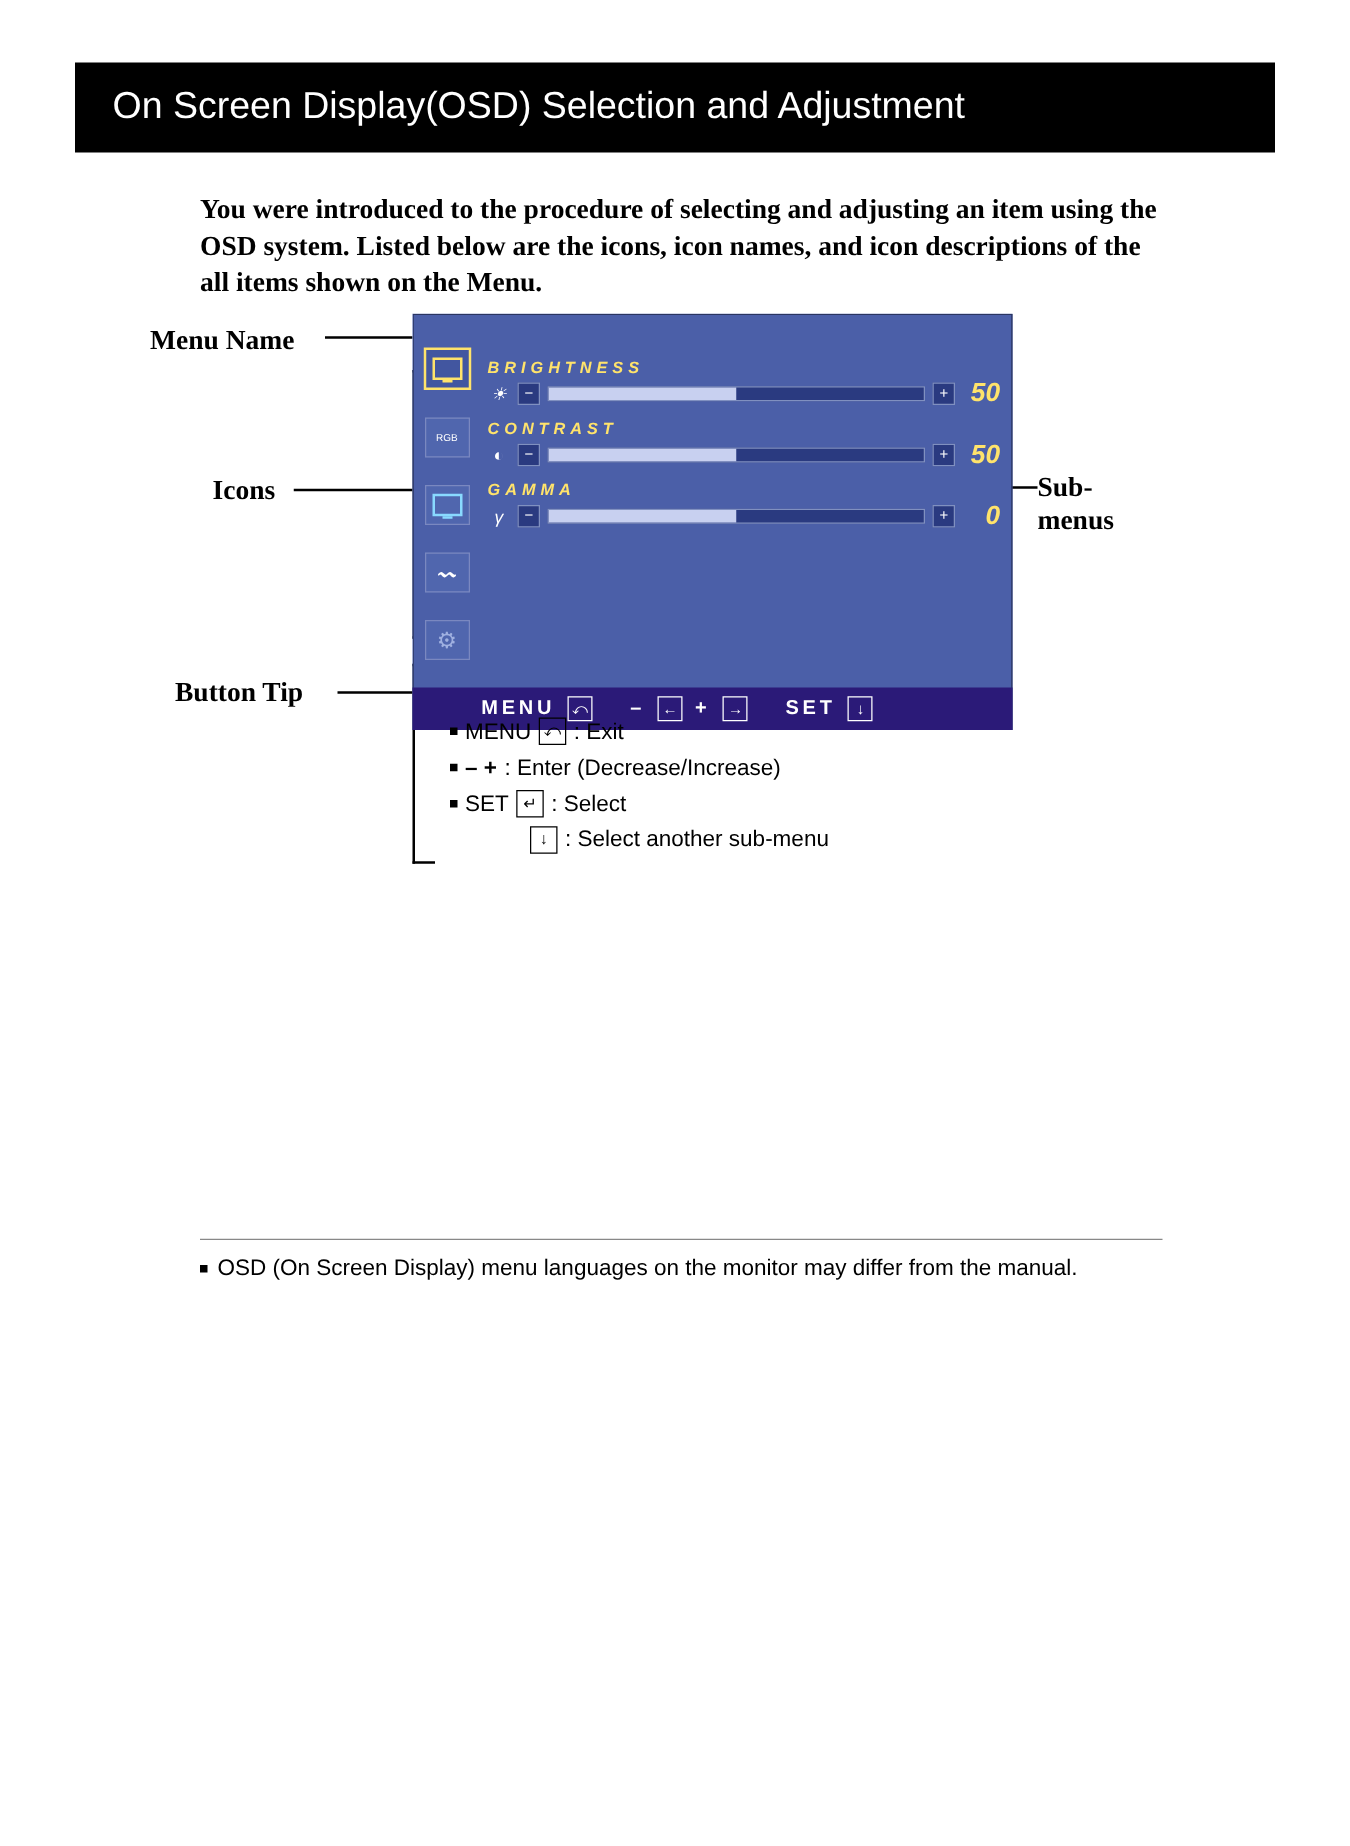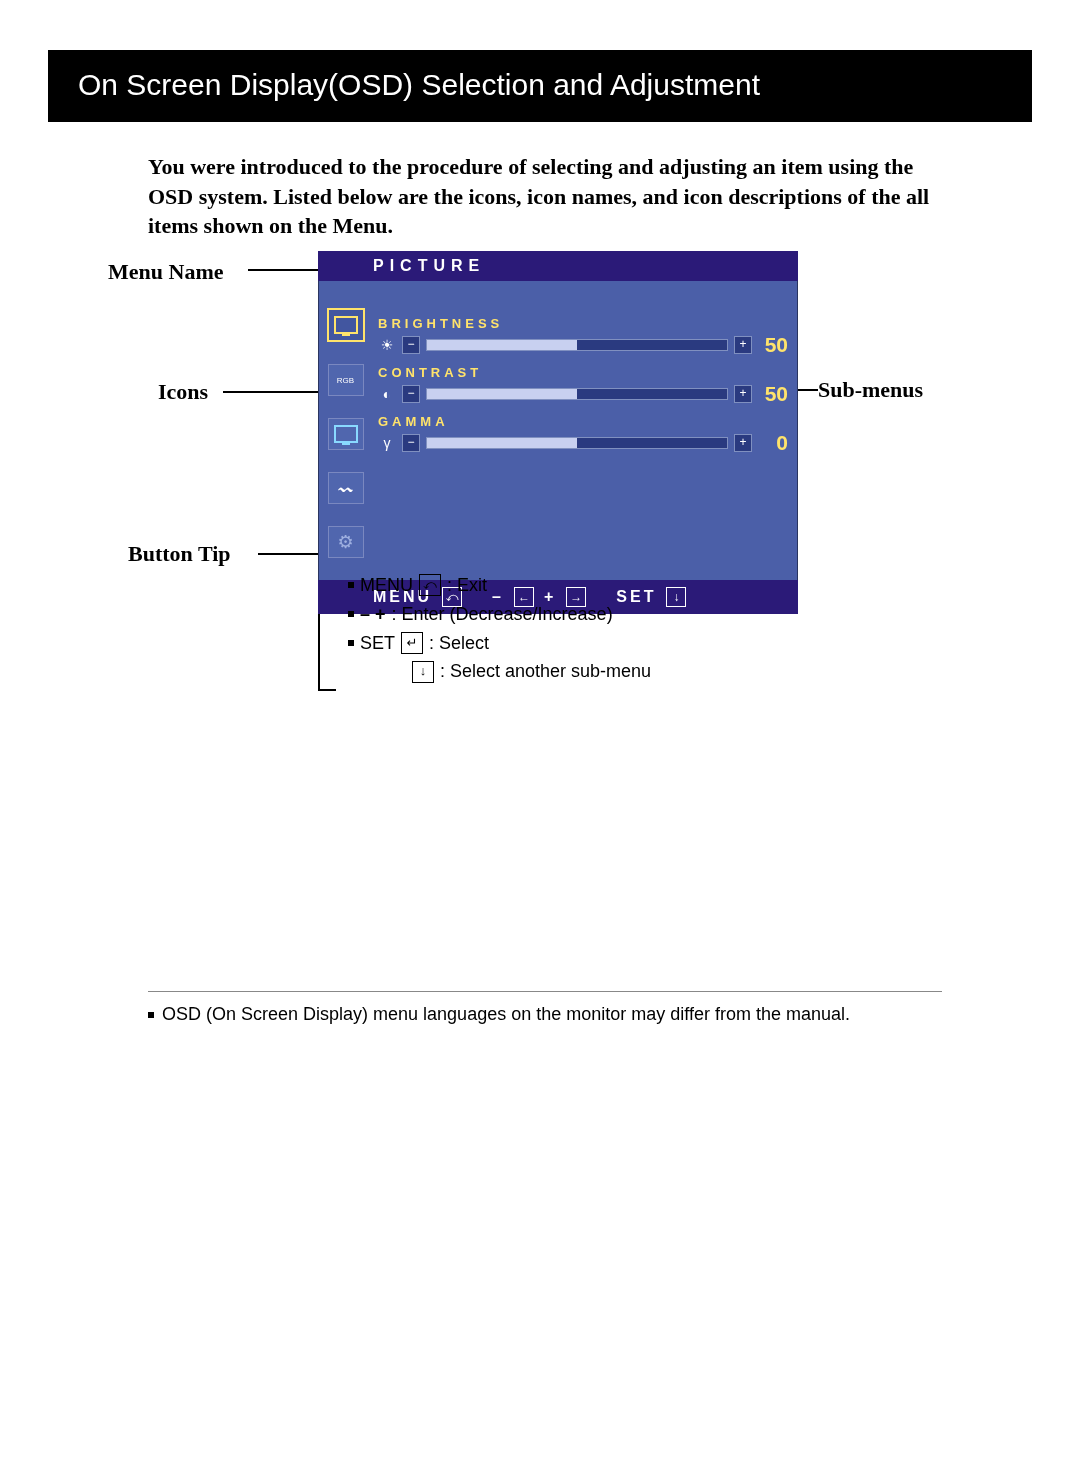--- a/index.html
+++ b/index.html
@@ -3,21 +3,21 @@
 <meta charset="utf-8">
 <style>
   body {
     margin: 0;
     padding: 0;
     font-family: "Times New Roman", Times, serif;
     background: #fff;
     width: 1080px;
   }
   .page {
-    padding: 50px 48px;
+    padding: 50px 60px;
   }
   .title-bar {
     background: #000;
     color: #fff;
     font-family: Arial, Helvetica, sans-serif;
     font-size: 30px;
     padding: 18px 30px 20px 30px;
     font-weight: 400;
   }
   .content {
@@ -97,20 +97,21 @@
   .icn-monitor::after { content:""; position:absolute; bottom:-4px; left:6px; width:8px; height:2px; background:#ffe36b;}
   .icn-text { font-size: 8px; color:#fff; font-family: Arial; }
   .icn-screen { width:20px; height:14px; border:2px solid #89d9ff; position:relative;}
   .icn-screen::after{content:"";position:absolute;bottom:-4px;left:6px;width:8px;height:2px;background:#89d9ff;}
   .icn-wave { color:#fff; font-size:14px;}
   .icn-gear { color:#9fb0e0; font-size:18px;}
   .osd-sub {
     flex: 1;
     padding: 35px 10px 20px 5px;
     font-family: Arial, Helvetica, sans-serif;
+    font-style: italic;
   }
   .sub-item { margin-bottom: 8px; }
   .sub-label {
     color: #ffe36b;
     font-size: 13px;
     font-weight: bold;
     letter-spacing: 4px;
   }
   .sub-row {
     display: flex;
@@ -228,21 +229,20 @@
       <div class="line-h" style="left:620px; top:80px; width:20px;"></div>
       <div class="line-h" style="left:620px; top:198px; width:20px;"></div>
 
       <div class="label" style="left:-20px; top:290px;">Button Tip</div>
       <div class="line-h" style="left:110px; top:302px; width:60px;"></div>
       <div class="line-v" style="left:170px; top:280px; height:160px;"></div>
       <div class="line-h" style="left:170px; top:280px; width:18px;"></div>
       <div class="line-h" style="left:170px; top:438px; width:18px;"></div>
 
       <div class="osd">
-        <div class="osd-title">PICTURE</div>
         <div class="osd-body">
           <div class="osd-icons">
             <div class="osd-icon selected">
                 <div class="icn-monitor"></div>
               </div>
             <div class="osd-icon">
                 <span class="icn-text">RGB</span>
               </div>
             <div class="osd-icon">
                 <div class="icn-screen"></div>

